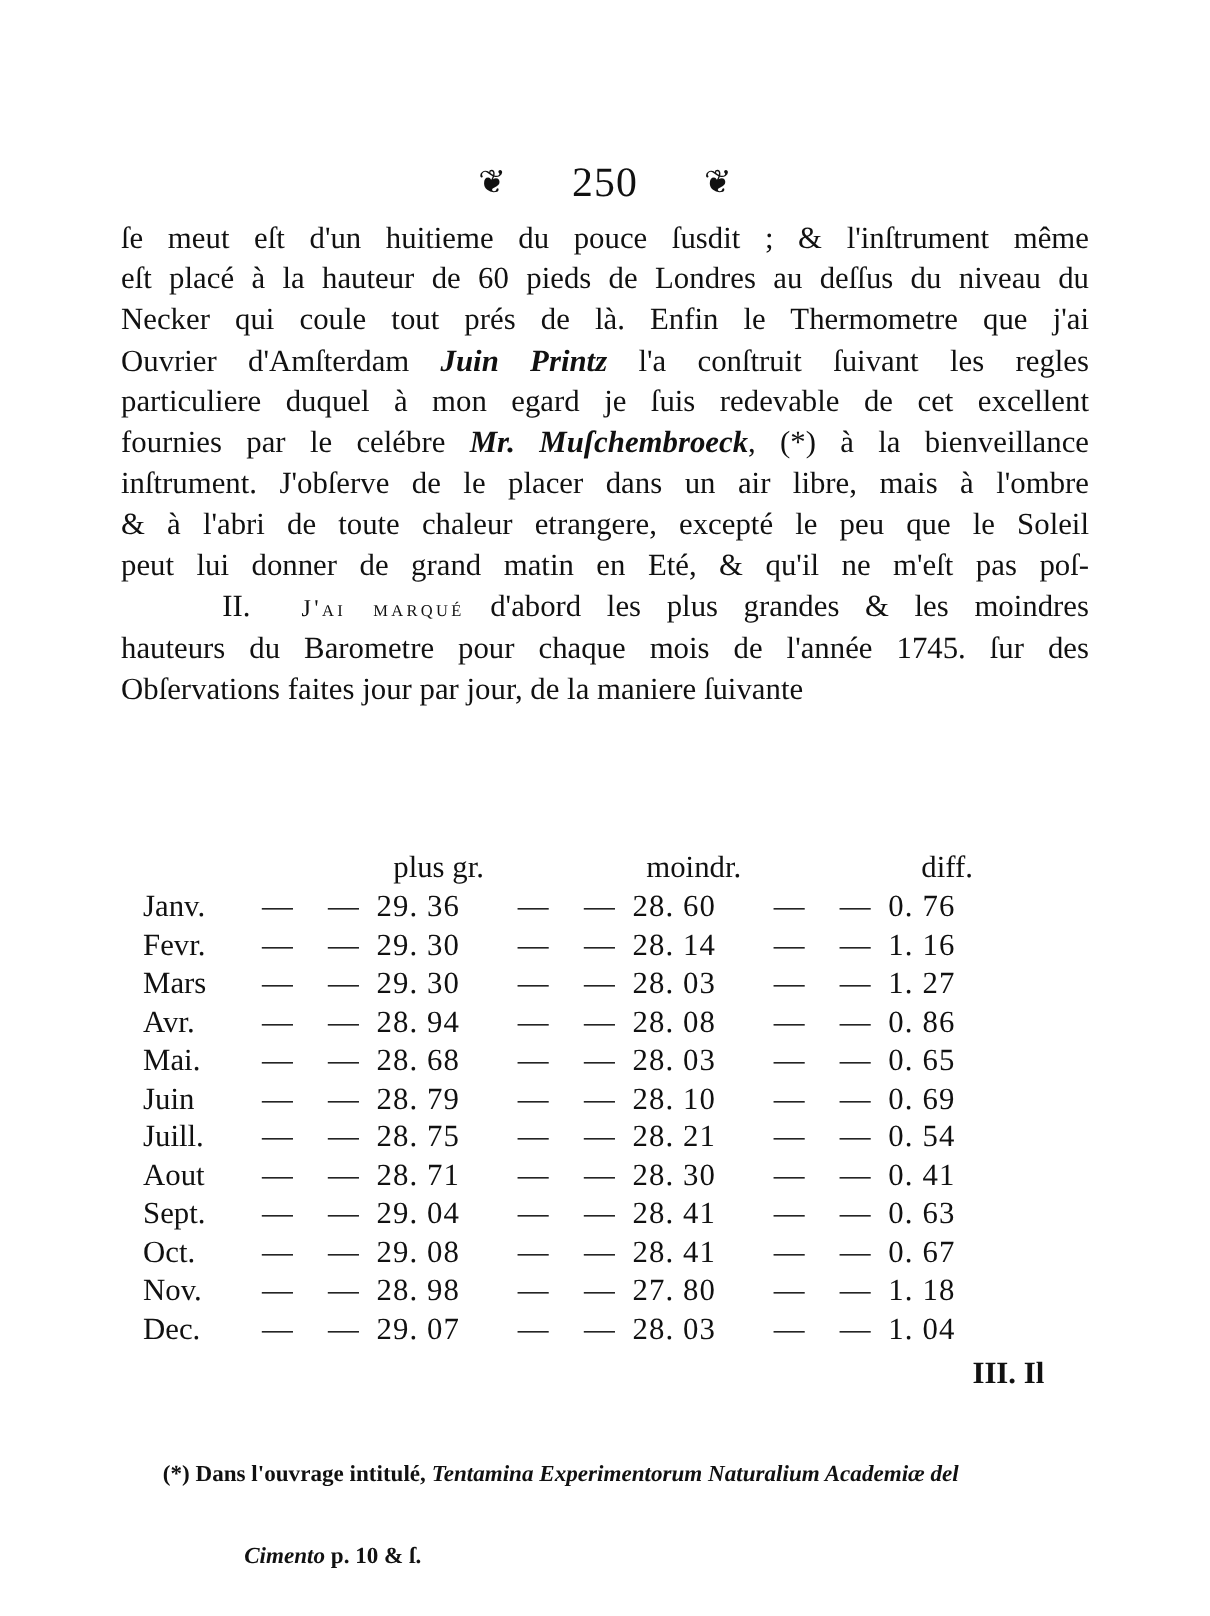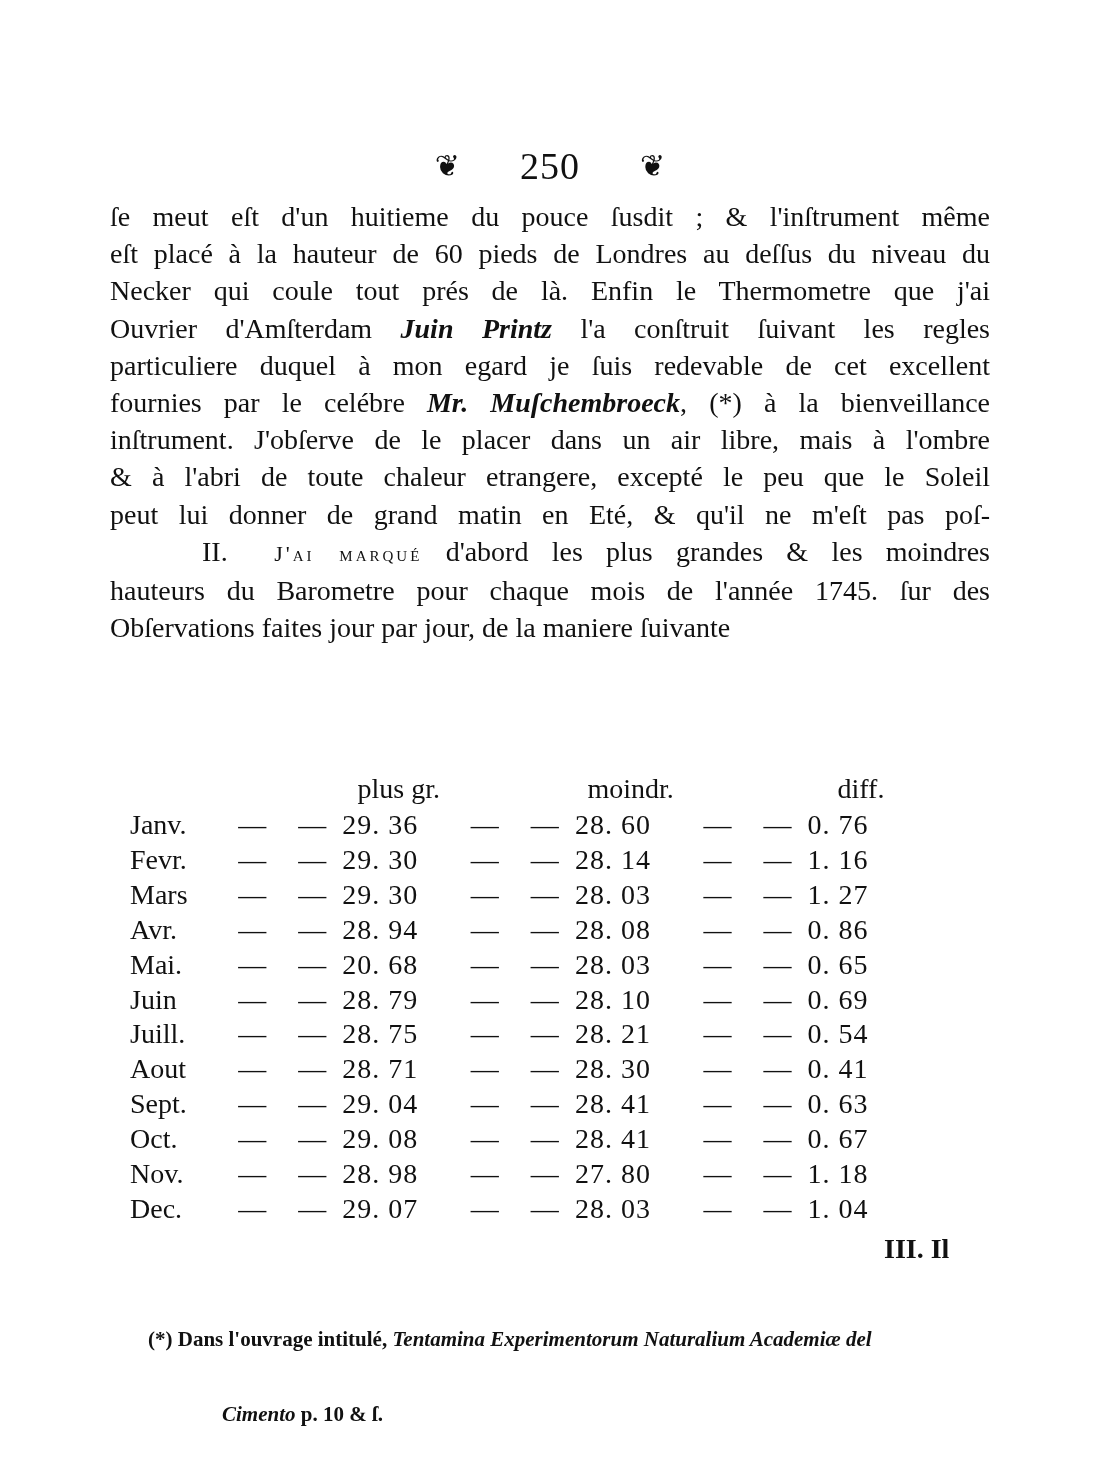--- a/index.html
+++ b/index.html
@@ -123,21 +123,21 @@
         <span class="c-dash">—</span>
         <span class="c-num">28. 08</span>
         <span class="c-dash">—</span>
         <span class="c-dash">—</span>
         <span class="c-num">0. 86</span>
       </div>
       <div class="trow">
         <span class="c-month">Mai.</span>
         <span class="c-dash">—</span>
         <span class="c-dash">—</span>
-        <span class="c-num">20. 68</span>
+        <span class="c-num">28. 68</span>
         <span class="c-dash">—</span>
         <span class="c-dash">—</span>
         <span class="c-num">28. 03</span>
         <span class="c-dash">—</span>
         <span class="c-dash">—</span>
         <span class="c-num">0. 65</span>
       </div>
       <div class="trow">
         <span class="c-month">Juin</span>
         <span class="c-dash">—</span>

